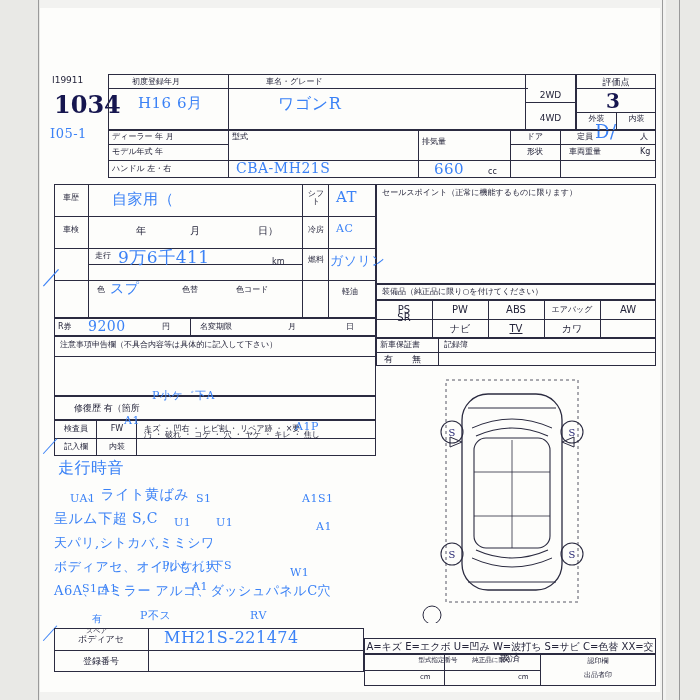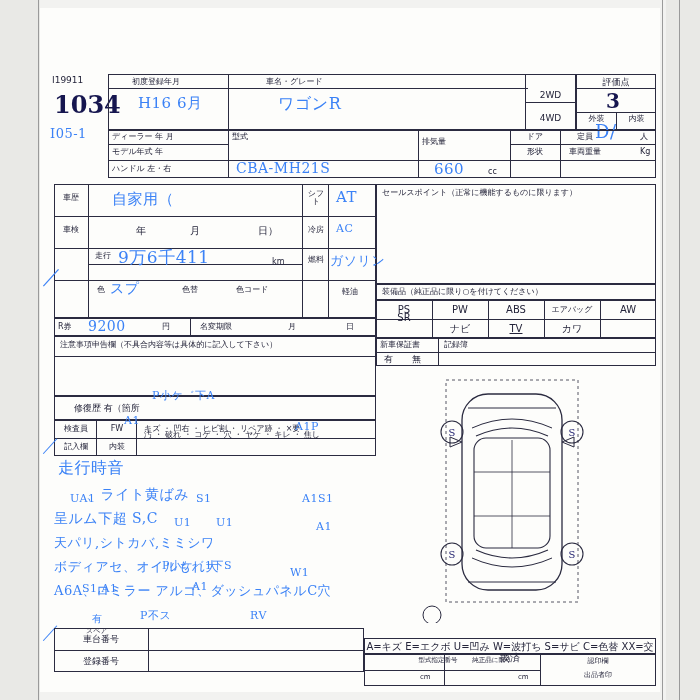--- a/index.html
+++ b/index.html
@@ -271,21 +271,22 @@
   <div class="hand" style="left:14px;top:550px;font-size:13px;">ボディアセ、オイルもれ大</div>
   <div class="hand" style="left:14px;top:574px;font-size:13px;">A6A、ロミラー アルゴ、ダッシュパネルC穴</div>
 
   <div class="hand" style="left:2px;top:255px;font-size:20px;">／</div>
   <div class="hand" style="left:2px;top:425px;font-size:18px;">／</div>
   <div class="hand" style="left:2px;top:612px;font-size:18px;">／</div>
 
   <div class="bx" style="left:14px;top:620px;width:310px;height:44px;"></div>
   <div class="hl" style="left:14px;top:642px;width:310px;"></div>
   <div class="vl" style="left:108px;top:620px;height:44px;"></div>
-  <div class="lbl center" style="left:16px;top:627px;width:90px;font-size:9px;">車台番号</div>
+  <div class="lbl center" style="left:16px;top:627px;width:90px;font-size:9px;">ボディアセ</div>
+  <div class="hand" style="left:124px;top:620px;font-size:16px;">MH21S-221474</div>
   <div class="lbl center" style="left:16px;top:649px;width:90px;font-size:9px;">登録番号</div>
 
   <div class="bx" style="left:324px;top:630px;width:292px;height:16px;"></div>
   <div class="lbl center" style="left:324px;top:634px;width:292px;font-size:10px;">A=キズ  E=エクボ  U=凹み  W=波打ち  S=サビ  C=色替  XX=交換済</div>
 
   <div class="bx" style="left:324px;top:646px;width:292px;height:32px;"></div>
   <div class="vl" style="left:404px;top:646px;height:32px;"></div>
   <div class="vl" style="left:500px;top:646px;height:32px;"></div>
   <div class="hl" style="left:324px;top:662px;width:176px;"></div>
   <div class="lbl center" style="left:326px;top:649px;width:76px;font-size:6.5px;margin-left:34px;">型式指定番号</div>

